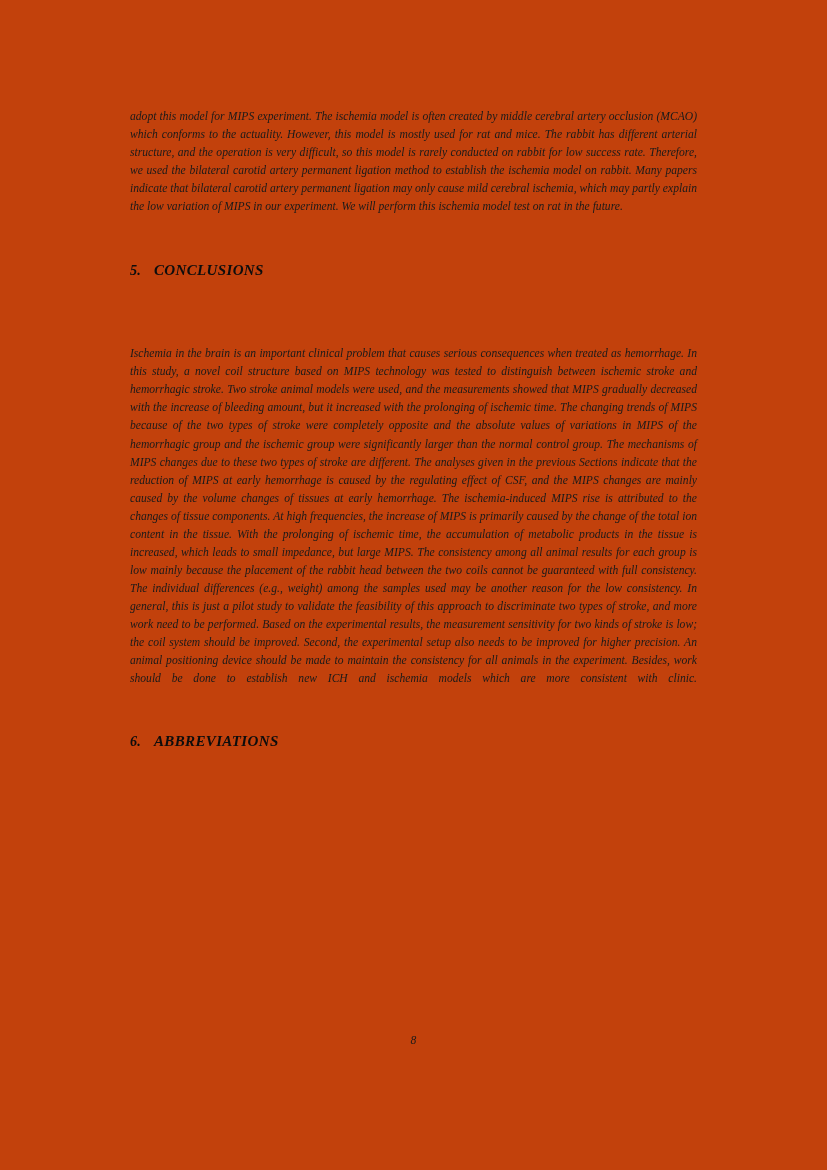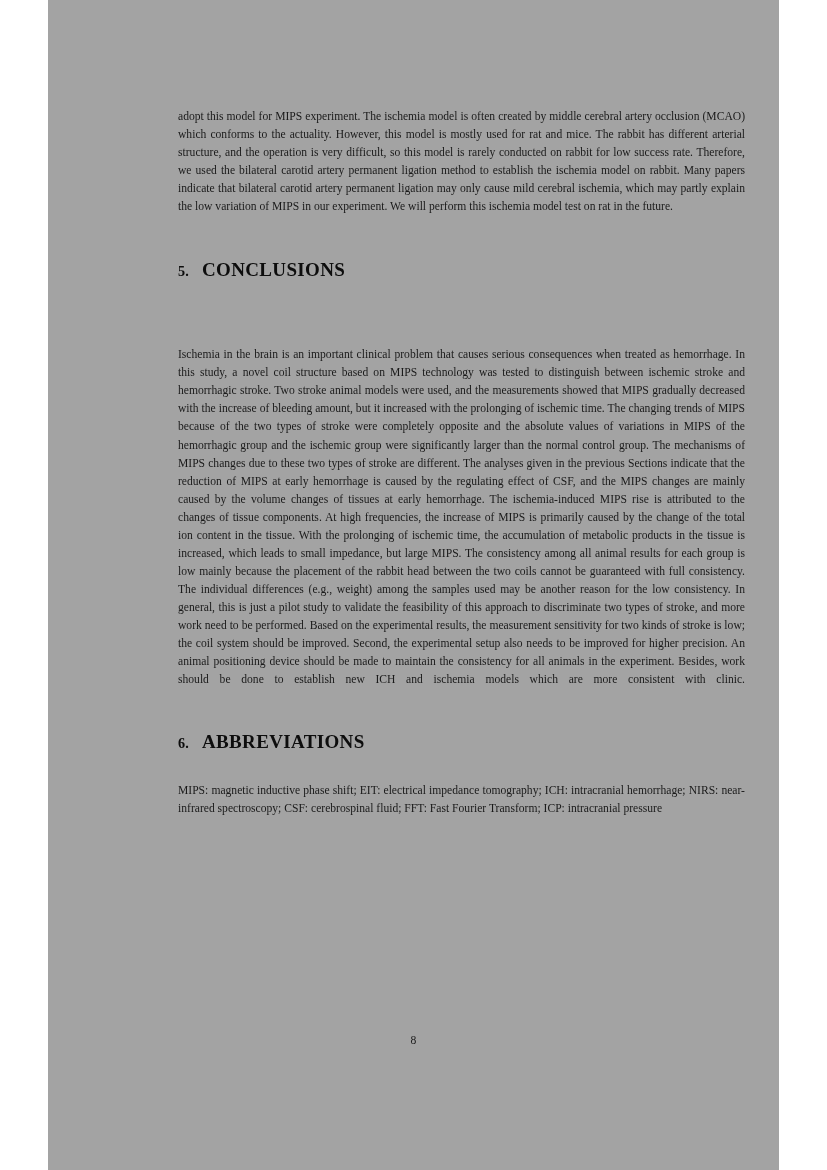--- a/index.html
+++ b/index.html
@@ -2,27 +2,28 @@
 <html><head>
 <meta charset="utf-8">
 <style>
   html, body {
     margin: 0;
     padding: 0;
     background: #ffffff;
   }
   .page {
     position: relative;
-    width: 731px;
+    width: 827px;
     height: 1170px;
-    background: #a3a3a3;
+    background: #c2410c;
     margin: 0 auto;
     overflow: hidden;
     font-family: "Liberation Serif", "DejaVu Serif", serif;
     color: #1a1a1a;
+    font-style: italic;
   }
   .text-column {
     position: absolute;
     left: 130px;
     top: 108px;
     width: 567px;
   }
   p.body-para {
     margin: 0;
     font-size: 11.6px;
@@ -47,21 +48,21 @@
     display: flex;
     align-items: baseline;
   }
   h2.section-heading .sec-num {
     display: inline-block;
     min-width: 24px;
     font-size: 14.2px;
     font-weight: bold;
   }
   h2.section-heading .sec-title {
-    font-size: 19px;
+    font-size: 15px;
     font-weight: bold;
     letter-spacing: 0.35px;
   }
   .gap-before-heading { height: 45px; }
   .gap-after-heading  { height: 30px; }
   .gap-before-heading-2 { height: 44px; }
   .gap-after-heading-2  { height: 30px; }
 
   .page-number {
     position: absolute;
@@ -96,19 +97,18 @@
 
     <div class="gap-before-heading-2"></div>
 
     <h2 class="section-heading">
       <span class="sec-num">6.</span>
       <span class="sec-title">ABBREVIATIONS</span>
     </h2>
 
     <div class="gap-after-heading-2"></div>
 
-    <p class="body-para">MIPS: magnetic inductive phase shift; EIT: electrical impedance tomography; ICH: intracranial hemorrhage; NIRS: near-infrared spectroscopy; CSF: cerebrospinal fluid; FFT: Fast Fourier Transform; ICP: intracranial pressure</p>
 
   </div>
 
   <div class="page-number">8</div>
 
 </div>
 
 </body></html>

